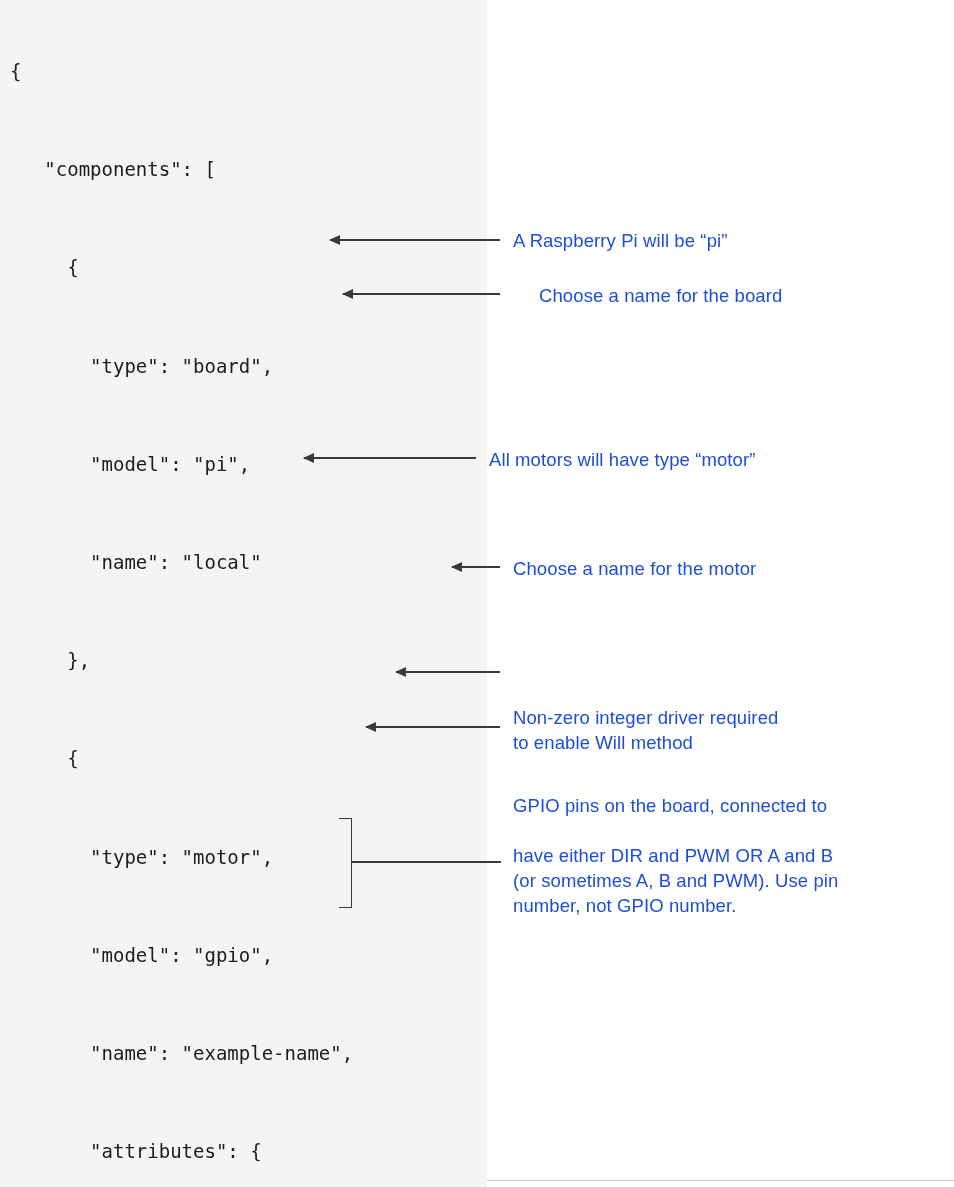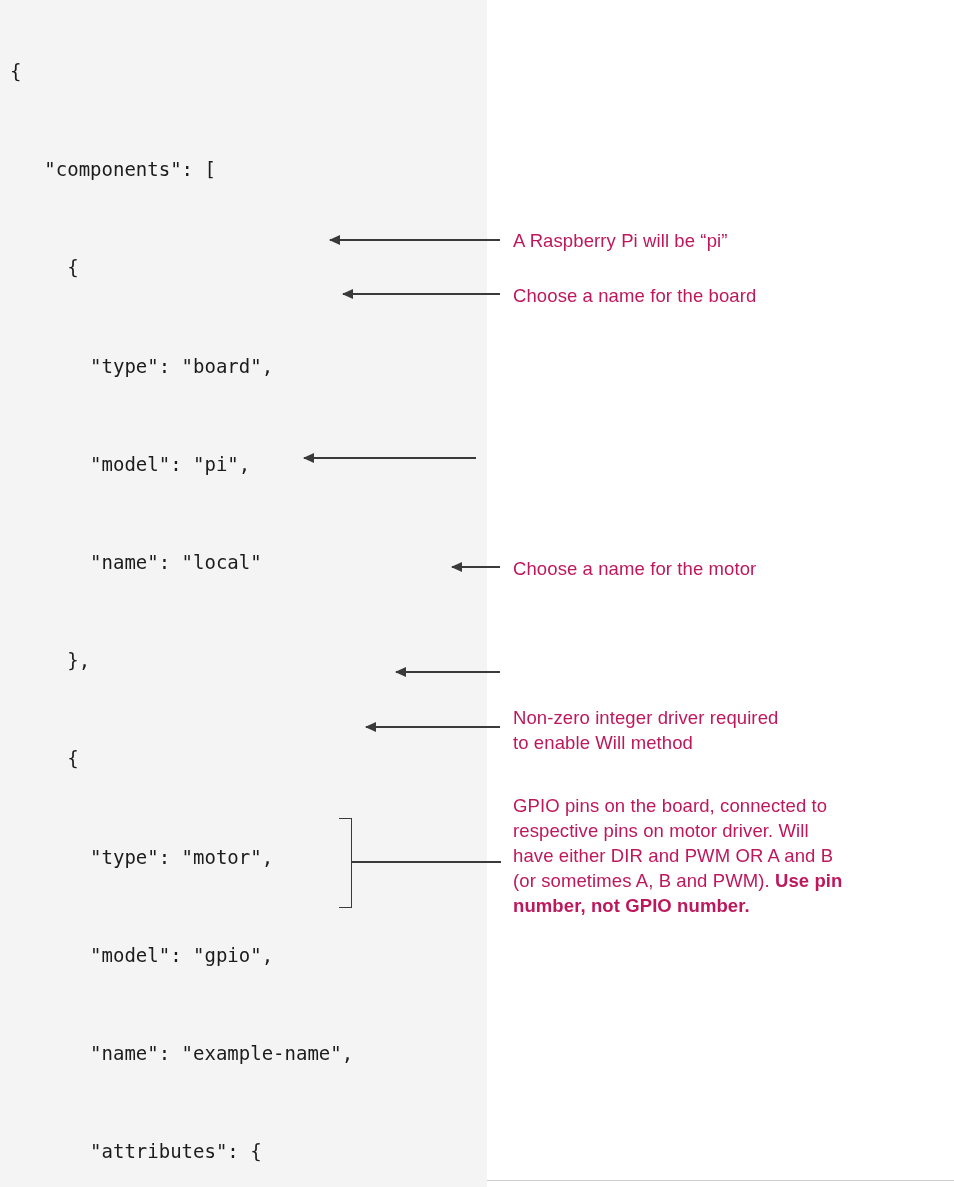--- a/index.html
+++ b/index.html
@@ -56,26 +56,26 @@
     position: absolute;
     left: 0;
     top: 0;
     width: 954px;
     height: 1187px;
   }
   .note {
     position: absolute;
     font-family: "Liberation Sans", sans-serif;
     font-size: 18.5px;
-    color: #be185d;
+    color: #1d4ed8;
     line-height: 25px;
     letter-spacing: 0.1px;
   }
   .note b {
-    font-weight: bold;
+    font-weight: normal;
   }
   
   .arrow {
     position: absolute;
     height: 1.6px;
     background: #3a3a3a;
   }
   .arrow::before {
     content: "";
     position: absolute;
@@ -132,38 +132,38 @@
     
     
   </div>
 
   <div class="notes">
 
     <div class="arrow" style="left:330px; top:239px; width:170px;"></div>
     <div class="note" style="left:513px; top:228px; width:400px;">A Raspberry Pi will be “pi”</div>
 
     <div class="arrow" style="left:343px; top:293px; width:157px;"></div>
-    <div class="note" style="left:513px; top:283px; width:400px;">Choose a name for the board</div>
+    <div class="note" style="left:539px; top:283px; width:400px;">Choose a name for the board</div>
 
     <div class="arrow" style="left:304px; top:457px; width:172px;"></div>
+    <div class="note" style="left:489px; top:447px; width:440px;">All motors will have type “motor”</div>
 
     <div class="arrow" style="left:452px; top:566px; width:48px;"></div>
     <div class="note" style="left:513px; top:556px; width:420px;">Choose a name for the motor</div>
 
     <div class="arrow" style="left:396px; top:671px; width:104px;"></div>
 
     <div class="arrow" style="left:366px; top:726px; width:134px;"></div>
     <div class="note" style="left:513px; top:705px; width:420px;">Non-zero integer driver required</div>
     <div class="note" style="left:513px; top:730px; width:420px;">to enable Will method</div>
 
     <div class="bracket" style="left:339px; top:818px; height:88px;"></div>
     <div class="bracket-stem" style="left:351px; top:861px; width:150px;"></div>
 
     <div class="note" style="left:513px; top:793px; width:440px;">GPIO pins on the board, connected to</div>
-    <div class="note" style="left:513px; top:818px; width:440px;">respective pins on motor driver. Will</div>
     <div class="note" style="left:513px; top:843px; width:440px;">have either DIR and PWM OR A and B</div>
     <div class="note" style="left:513px; top:868px; width:440px;">
       <span>(or sometimes A, B and PWM). </span><b>Use pin</b>
     </div>
     <div class="note" style="left:513px; top:893px; width:440px;">
       <b>number, not GPIO number.</b>
     </div>
 
   </div>
 </div>

